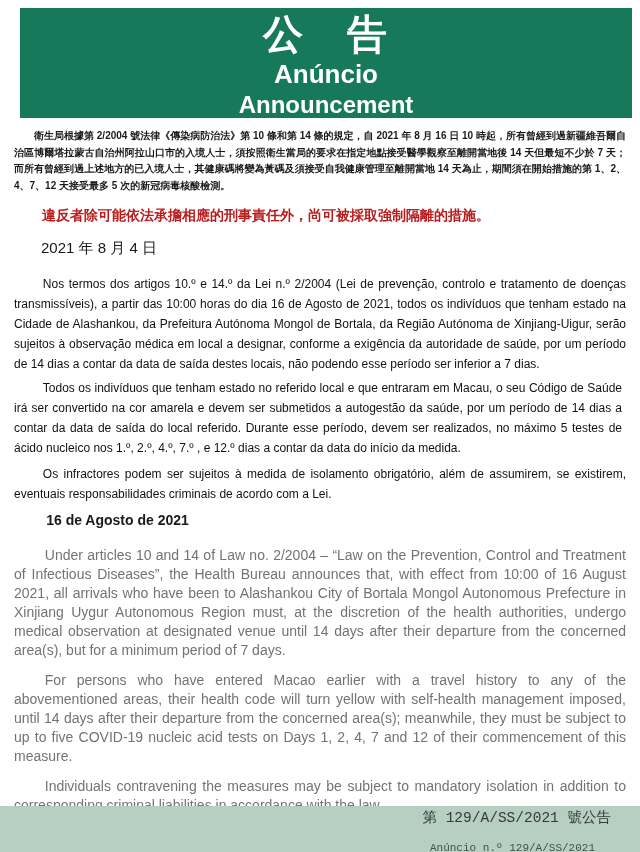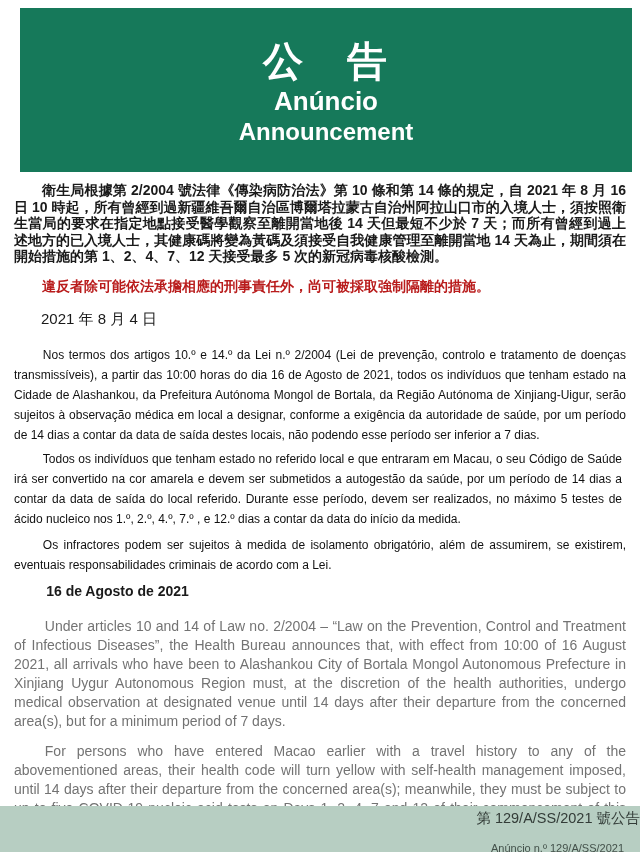--- a/index.html
+++ b/index.html
@@ -8,21 +8,21 @@
     width:640px;height:852px;
     background:#ffffff;
     overflow:hidden;
     font-family:"Liberation Sans","DejaVu Sans",sans-serif;
     color:#1a1a1a;
     box-sizing:border-box;
   }
   
   .header{
     margin:8px 8px 0 20px;
-    height:164px;
+    height:110px;
     background:#16795a;
     color:#ffffff;
     text-align:center;
     display:flex;flex-direction:column;justify-content:center;
     box-sizing:border-box;
     padding-top:4px;
   }
   .header .title-zh{
     font-size:40px;font-weight:bold;line-height:46px;
     letter-spacing:2px;margin:0;
@@ -32,21 +32,21 @@
   }
   .header .title-en{
     font-size:24px;font-weight:bold;line-height:28px;margin:2px 0 0 0;
   }
   
   .content{
     margin:10px 14px 0 14px;
   }
   .zh-body{
     margin:0;
-    font-size:14px;line-height:16.5px;
+    font-size:10px;line-height:16.5px;
     font-weight:600;
     text-align:justify;
     text-indent:2em;
   }
   .zh-warning{
     margin:13px 0 0 0;
     font-size:14px;line-height:17px;
     font-weight:600;
     text-indent:2em;
     color:#b91c1c;
@@ -82,21 +82,22 @@
   .en-1{margin:18px 0 0 0;}
   .en-2{margin:11px 0 0 0;}
   .en-3{margin:11px 0 0 0;}
   
   .ref-bar{
     position:absolute;left:0;right:0;bottom:0;
     height:46px;
     background:#b7cec2;
     text-align:right;
     box-sizing:border-box;
-    padding:3px 0 0 0;
+    padding:3px 29px 0 0;
+    font-family:Liberation Mono, monospace;
   }
   .ref-zh{
     margin:1px 0 0 0;
     font-size:14.5px;line-height:17px;
     color:#333c38;
   }
   .ref-pt,.ref-en{
     margin:16px;
     font-size:11px;line-height:11px;
     color:#43514a;

